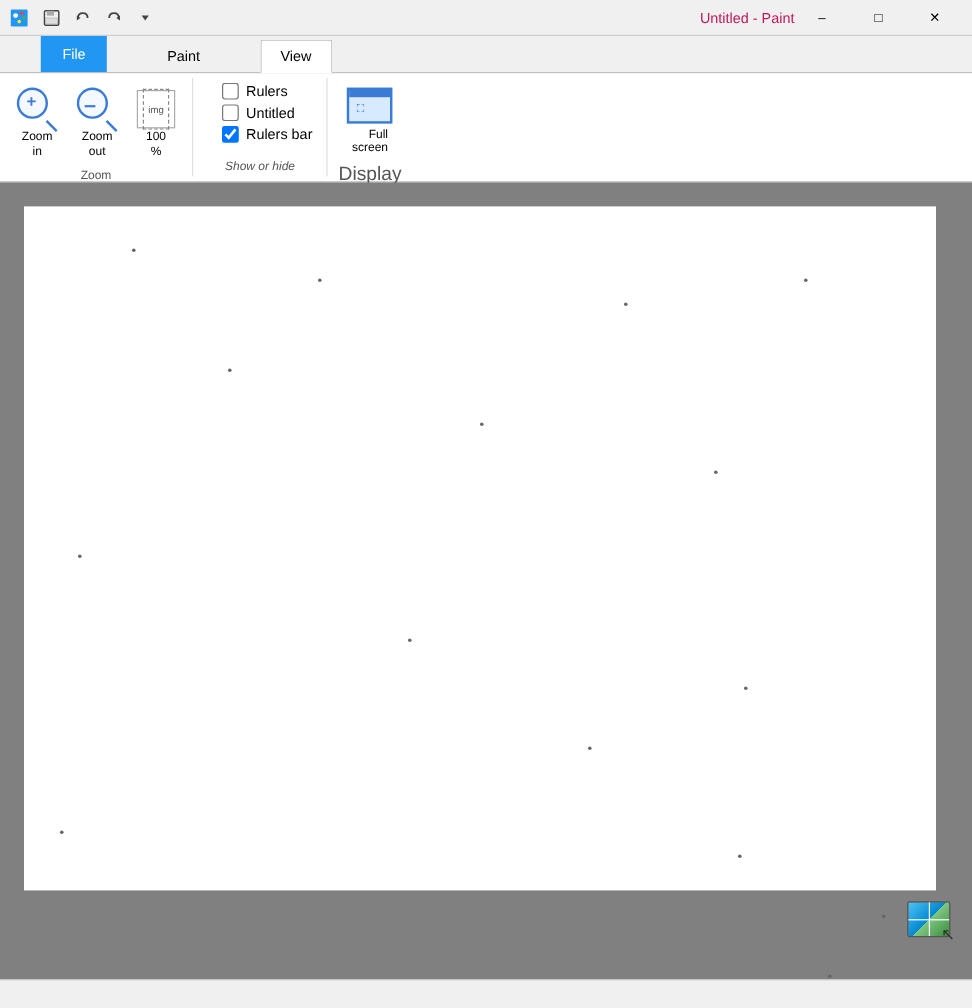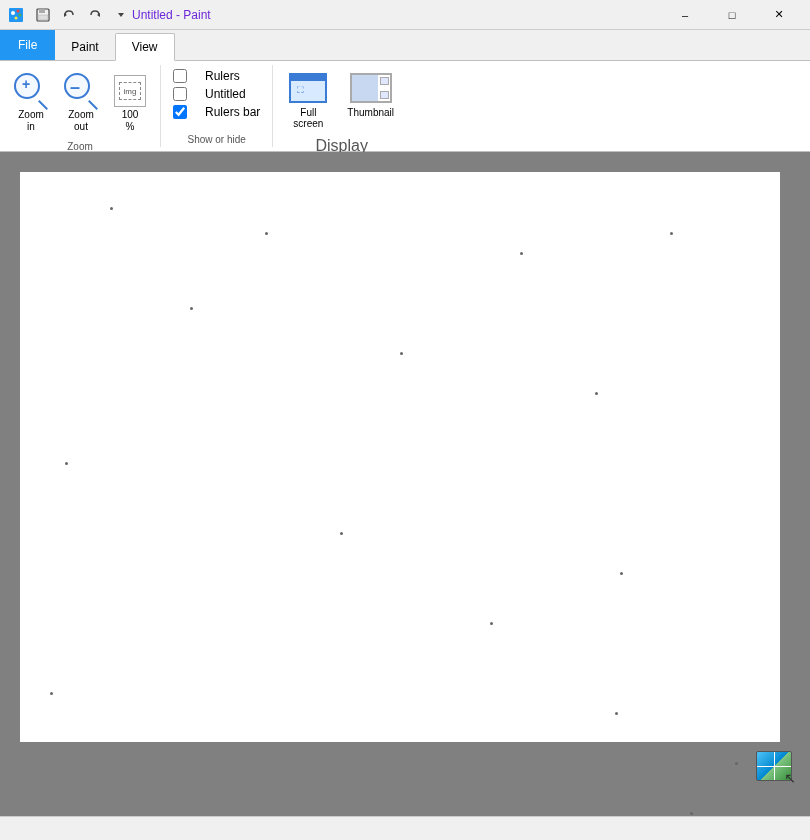--- a/index.html
+++ b/index.html
@@ -32,23 +32,23 @@
     }
     .qat-btn {
       width: 22px;
       height: 22px;
       display: flex; align-items: center; justify-content: center;
       cursor: pointer;
       border-radius: 2px;
     }
     .title-bar-title {
       flex: 1;
-      text-align: left;
+      text-align: right;
       font-size: 12px;
-      color: #6d28d9;
+      color: #be185d;
     }
     .title-bar-controls {
       display: flex;
       gap: 1px;
     }
     .win-btn {
       width: 46px;
       height: 30px;
       display: flex; align-items: center; justify-content: center;
       cursor: pointer;
@@ -64,20 +64,21 @@
       border-bottom: none;
     }
     .tab-btn {
       padding: 6px 16px;
       cursor: pointer;
       border: none;
       background: transparent;
       font-size: 12px;
       font-family: 'Segoe UI', Tahoma, sans-serif;
       border-radius: 2px 2px 0 0;
+      margin-left: 34px;
     }
     .tab-btn.active {
       background: white;
       border: 1px solid #c0c0c0;
       border-bottom: 1px solid white;
       margin-bottom: -1px;
       z-index: 2;
     }
     .tab-btn.file {
       background: #2196f3;
@@ -150,34 +151,36 @@
     }
     .show-hide-group .items {
       display: flex;
       flex-direction: column;
       gap: 4px;
       flex: 1;
     }
     .checkbox-item {
       display: flex;
       align-items: center;
-      gap: 18px;
+      gap: 6px;
       cursor: pointer;
       font-size: 12px;
+      margin-left: 12px;
     }
     .checkbox-item input[type="checkbox"] {
       width: 14px; height: 14px;
       cursor: pointer;
     }
     .show-hide-label {
       font-size: 10px;
       color: #555;
       margin-top: auto;
       padding-top: 4px;
       text-align: center;
+      font-style: italic;
     }
 
     
     .display-group {
       display: flex;
       flex-direction: column;
       padding: 4px 8px 2px;
     }
     .display-group .display-btns {
       display: flex;
@@ -186,21 +189,21 @@
     }
     .display-large-btn {
       display: flex;
       flex-direction: column;
       align-items: center;
       gap: 4px;
       padding: 4px 8px;
       cursor: pointer;
       border-radius: 3px;
     }
-    .display-large-btn .label { font-size: 10px; text-align: center; }
+    .display-large-btn .label { font-size: 10px; text-align: right; }
     .display-group-label {
       font-size: 16px;
       color: #555;
       margin-top: auto;
       padding-top: 4px;
       text-align: center;
     }
     .canvas-white {
       background: white;
       width: 760px;
@@ -353,21 +356,21 @@
           <div style="width:34px;height:34px;position:relative;">
             <div style="width:26px;height:26px;border:2px solid #3a7bd5;border-radius:50%;position:absolute;top:0;left:0;background:rgba(200,220,255,0.2);"></div>
             <div style="position:absolute;top:5px;left:6px;font-size:18px;color:#3a7bd5;font-weight:bold;line-height:1;">–</div>
             <div style="position:absolute;width:12px;height:2px;background:#3a7bd5;bottom:1px;right:-1px;transform:rotate(45deg);"></div>
           </div>
           <div class="label">Zoom<br>out</div>
         </div>
 
         <div class="ribbon-large-btn">
           <div style="width:32px;height:32px;border:1px solid #aaa;display:flex;align-items:center;justify-content:center;background:white;">
-            <div style="width:22px;height:18px;border:1px dashed #888;display:flex;align-items:center;justify-content:center;font-size:8px;color:#555;">img</div>
+            <div style="width:22px;height:34px;border:1px dashed #888;display:flex;align-items:center;justify-content:center;font-size:8px;color:#555;">img</div>
           </div>
           <div class="label">100<br>%</div>
         </div>
 
       </div>
       <div class="ribbon-group-label">Zoom</div>
     </div>
 
     <div class="show-hide-group">
       <div class="items">
@@ -391,28 +394,20 @@
       <div class="display-btns">
 
         <div class="display-large-btn">
           <div style="width:38px;height:30px;border:2px solid #3a7bd5;position:relative;background:#d8eaff;">
             <div style="position:absolute;top:0;left:0;right:0;height:6px;background:#3a7bd5;"></div>
             <div style="position:absolute;top:10px;left:6px;font-size:9px;color:#3a7bd5;">⛶</div>
           </div>
           <div class="label">Full<br>screen</div>
         </div>
 
-        <div class="display-large-btn">
-          <div style="width:42px;height:30px;border:2px solid #aaa;position:relative;background:white;overflow:hidden;">
-            <div style="position:absolute;top:0;left:0;right:12px;bottom:0;background:#c8d8f0;"></div>
-            <div style="position:absolute;top:2px;right:1px;width:9px;height:8px;background:#e0e8ff;border:1px solid #aaa;"></div>
-            <div style="position:absolute;bottom:2px;right:1px;width:9px;height:8px;background:#e0e8ff;border:1px solid #aaa;"></div>
-          </div>
-          <div class="label">Thumbnail</div>
-        </div>
 
       </div>
       <div class="display-group-label">Display</div>
     </div>
 
   </div>
 
   <div class="content-area">
 
     <div class="canvas-white"></div>

